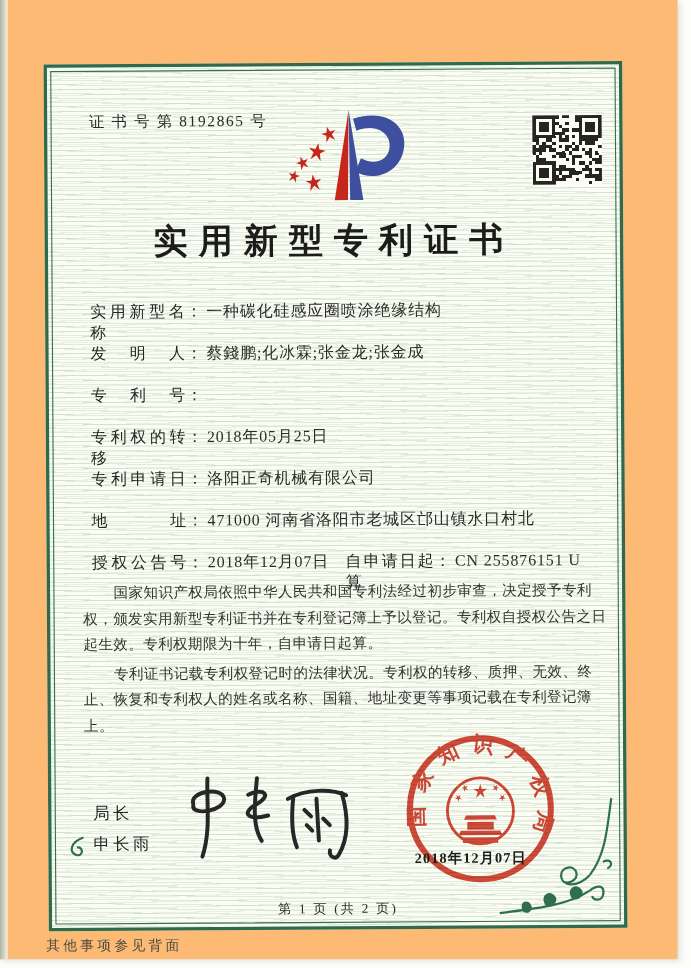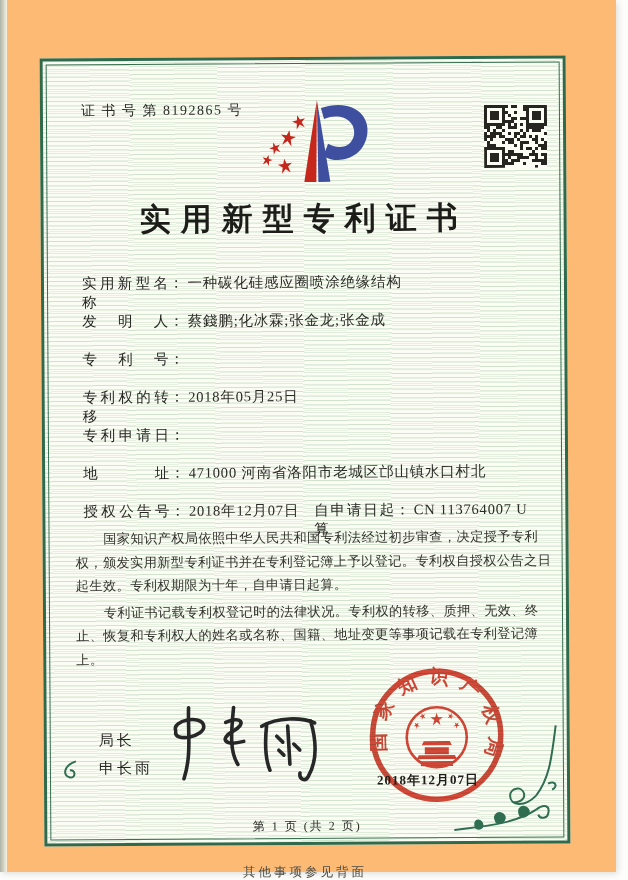--- a/index.html
+++ b/index.html
@@ -23,29 +23,29 @@
          font-weight:700;letter-spacing:10px;color:#1c1c18;}
   .row{position:absolute;left:38px;width:470px;display:flex;align-items:baseline;
        font-size:14.5px;color:#2c2c27;}
   .lbl{display:inline-block;width:86px;text-align:justify;text-align-last:justify;color:#262622;}
   .colon{margin:0 4px 0 1px;}
   .val{letter-spacing:.8px;white-space:nowrap;}
   .pair2{margin-left:15px;display:flex;align-items:baseline;}
   .paras{position:absolute;left:30px;top:466px;width:488px;font-size:13.2px;line-height:1.78;
          color:#33332d;letter-spacing:.4px;}
   .paras p{margin:0 0 3px 0;text-indent:2.1em;}
-  .signer{position:absolute;left:52px;top:666px;font-size:15px;color:#262622;letter-spacing:3px;line-height:1.85;}
+  .signer{position:absolute;left:38px;top:666px;font-size:15px;color:#262622;letter-spacing:3px;line-height:1.85;}
   .sig{position:absolute;left:115px;top:640px;mix-blend-mode:multiply;}
   .seal{position:absolute;left:320px;top:606px;mix-blend-mode:multiply;opacity:.92;}
   .seal-date{position:absolute;left:330px;top:712px;font-size:13px;font-weight:700;
              letter-spacing:1px;color:#1d1c18;}
   .page-num{position:absolute;left:0;top:758px;width:100%;text-align:center;font-size:12px;
             letter-spacing:2px;color:#2c2c27;}
-  .back-note{position:absolute;left:42px;top:852px;width:526px;text-align:center;font-size:12.5px;
-             letter-spacing:3px;color:#4a4a42;margin-top:12px;}
+  .back-note{position:absolute;left:42px;top:852px;width:526px;font-size:12.5px;
+             letter-spacing:3px;color:#4a4a42;}
   .orn-br{position:absolute;right:5px;bottom:5px;}
   .orn-bl{position:absolute;left:9px;bottom:62px;}
   svg{display:block;}
 </style>
 </head>
 <body>
 
 <svg width="0" height="0" style="position:absolute">
   <defs>
     <path id="st" d="M0,-1 L0.224,-0.309 L0.951,-0.309 L0.363,0.118 L0.588,0.951 L0,0.382 L-0.588,0.951 L-0.363,0.118 L-0.951,-0.309 L-0.224,-0.309 Z"></path>
@@ -237,34 +237,35 @@
         <span class="colon">：</span>
     </div>
     <div class="row" style="top:327px">
       <span class="lbl">专利权的转移</span>
         <span class="colon">：</span>
       <span class="val">2018年05月25日</span>
     </div>
     <div class="row" style="top:365px">
       <span class="lbl">专利申请日</span>
         <span class="colon">：</span>
+      <span class="val">洛阳正奇机械有限公司</span>
     </div>
     <div class="row" style="top:403px">
       <span class="lbl">地址</span>
         <span class="colon">：</span>
       <span class="val">471000 河南省洛阳市老城区邙山镇水口村北</span>
     </div>
     <div class="row" style="top:441px">
       <span class="lbl">授权公告号</span>
         <span class="colon">：</span>
       <span class="val">2018年12月07日</span>
       <span class="pair2">
         <span class="lbl" style="width:80px">自申请日起算</span>
           <span class="colon">：</span>
-        <span class="val">CN 113764007 U</span>
+        <span class="val">CN 255876151 U</span>
       </span>
     </div>
 
     <div class="paras">
       <p>国家知识产权局依照中华人民共和国专利法经过初步审查，决定授予专利权，颁发实用新型专利证书并在专利登记簿上予以登记。专利权自授权公告之日起生效。专利权期限为十年，自申请日起算。</p>
       <p>专利证书记载专利权登记时的法律状况。专利权的转移、质押、无效、终止、恢复和专利权人的姓名或名称、国籍、地址变更等事项记载在专利登记簿上。</p>
     </div>
 
     <div class="signer">
       <div>局长</div>

